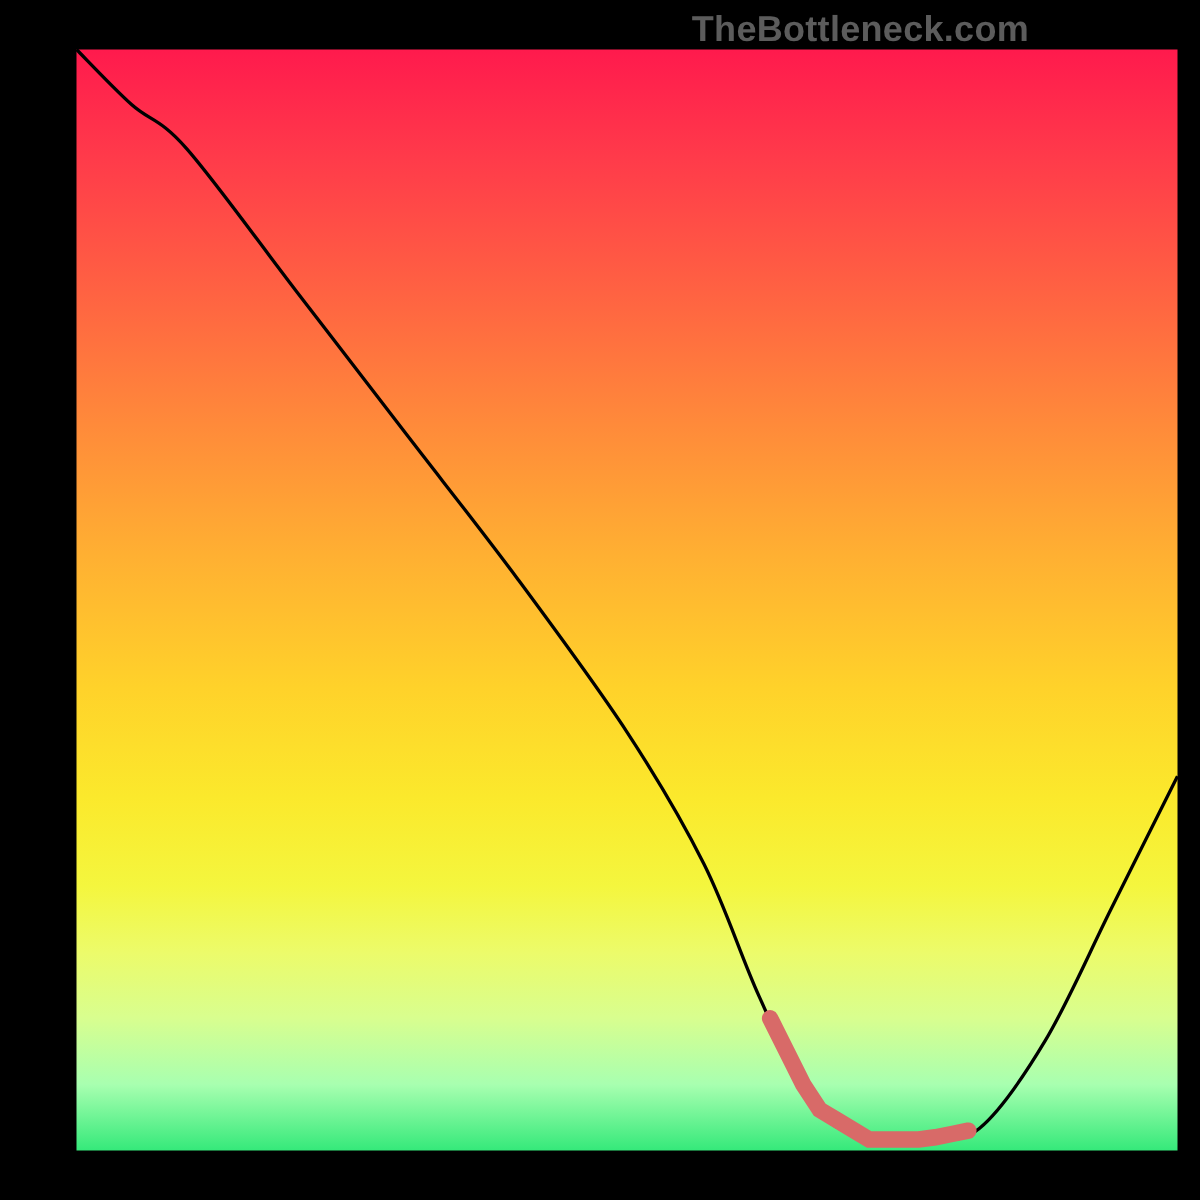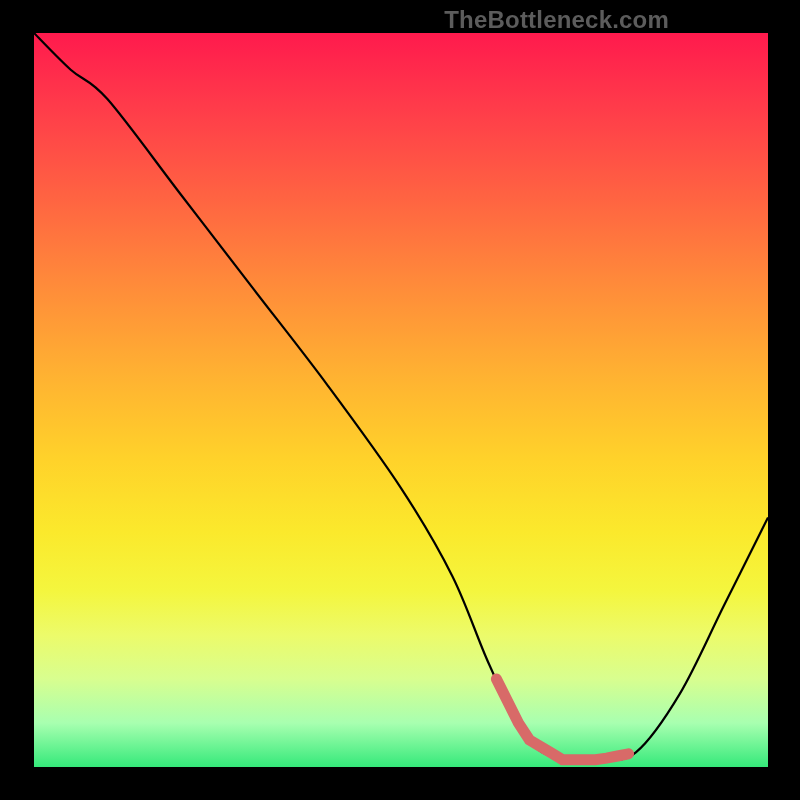--- a/index.html
+++ b/index.html
@@ -6,21 +6,21 @@
     margin: 0;
     padding: 0;
     width: 800px;
     height: 800px;
     background: #000;
     overflow: hidden;
   }
   .frame {
     position: absolute;
     top: 0;
-    left: 1px;
+    left: 18px;
     width: 680px;
     height: 800px;
     background: #000;
   }
   .plot {
     position: absolute;
     left: 33px;
     top: 33px;
     width: 734px;
     height: 734px;

